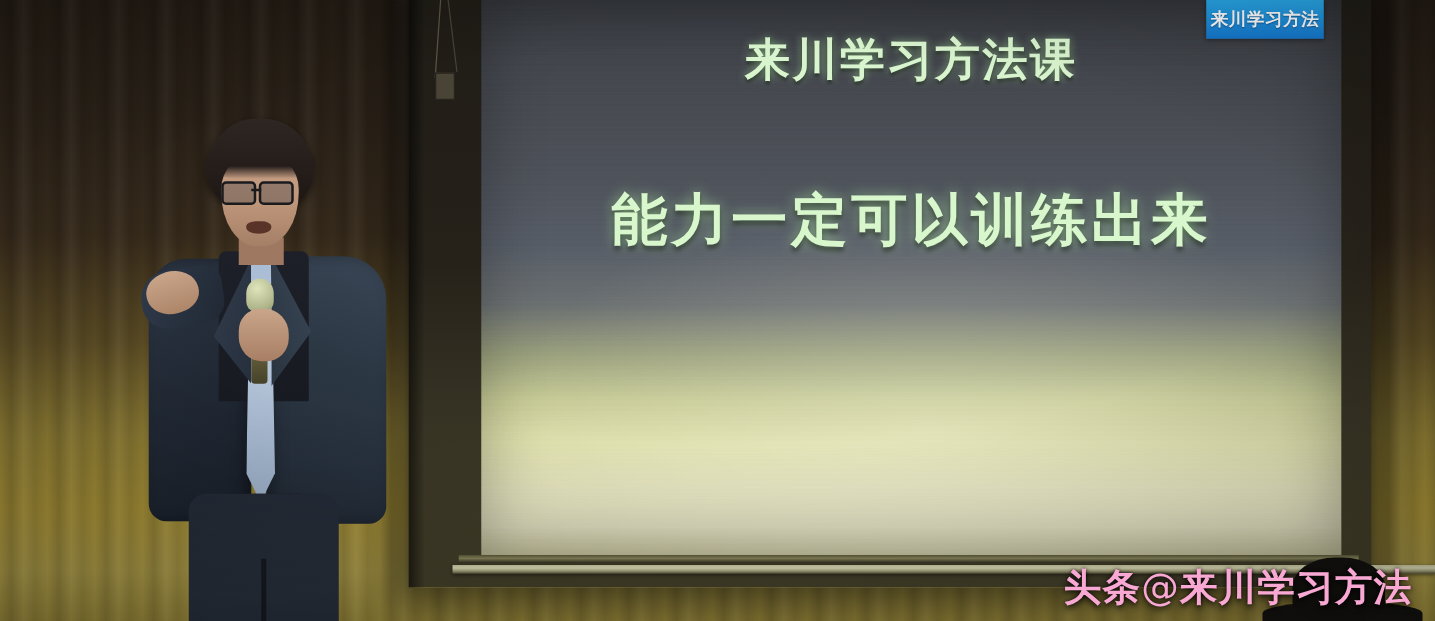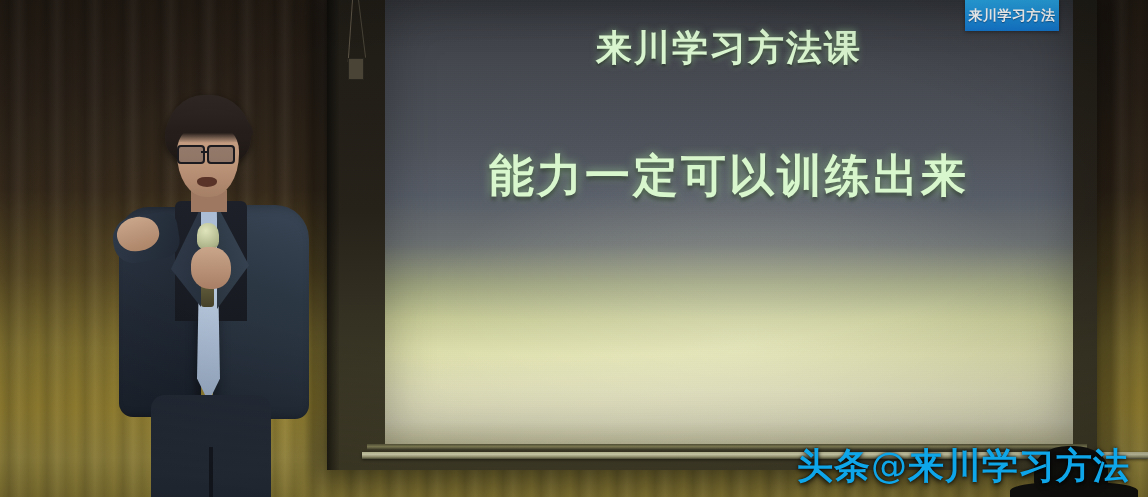--- a/index.html
+++ b/index.html
@@ -338,23 +338,23 @@
     height: 22px;
     background: #141310;
     border-radius: 40% 40% 0 0;
   }
 
   
   .watermark {
     position: absolute;
     right: 18px;
     bottom: 6px;
-    font-size: 36px;
+    font-size: 30px;
     font-weight: bold;
-    color: #0ea5e9;
+    color: #f9a8d4;
     letter-spacing: 1px;
     font-family: "DejaVu Sans", "Liberation Sans", sans-serif;
     text-shadow:
       0 0 3px rgba(0,0,0,0.65),
       0 2px 5px rgba(0,0,0,0.75);
     white-space: nowrap;
   }
   .watermark .wm-at { font-weight: normal; }
 </style>
 </head>

